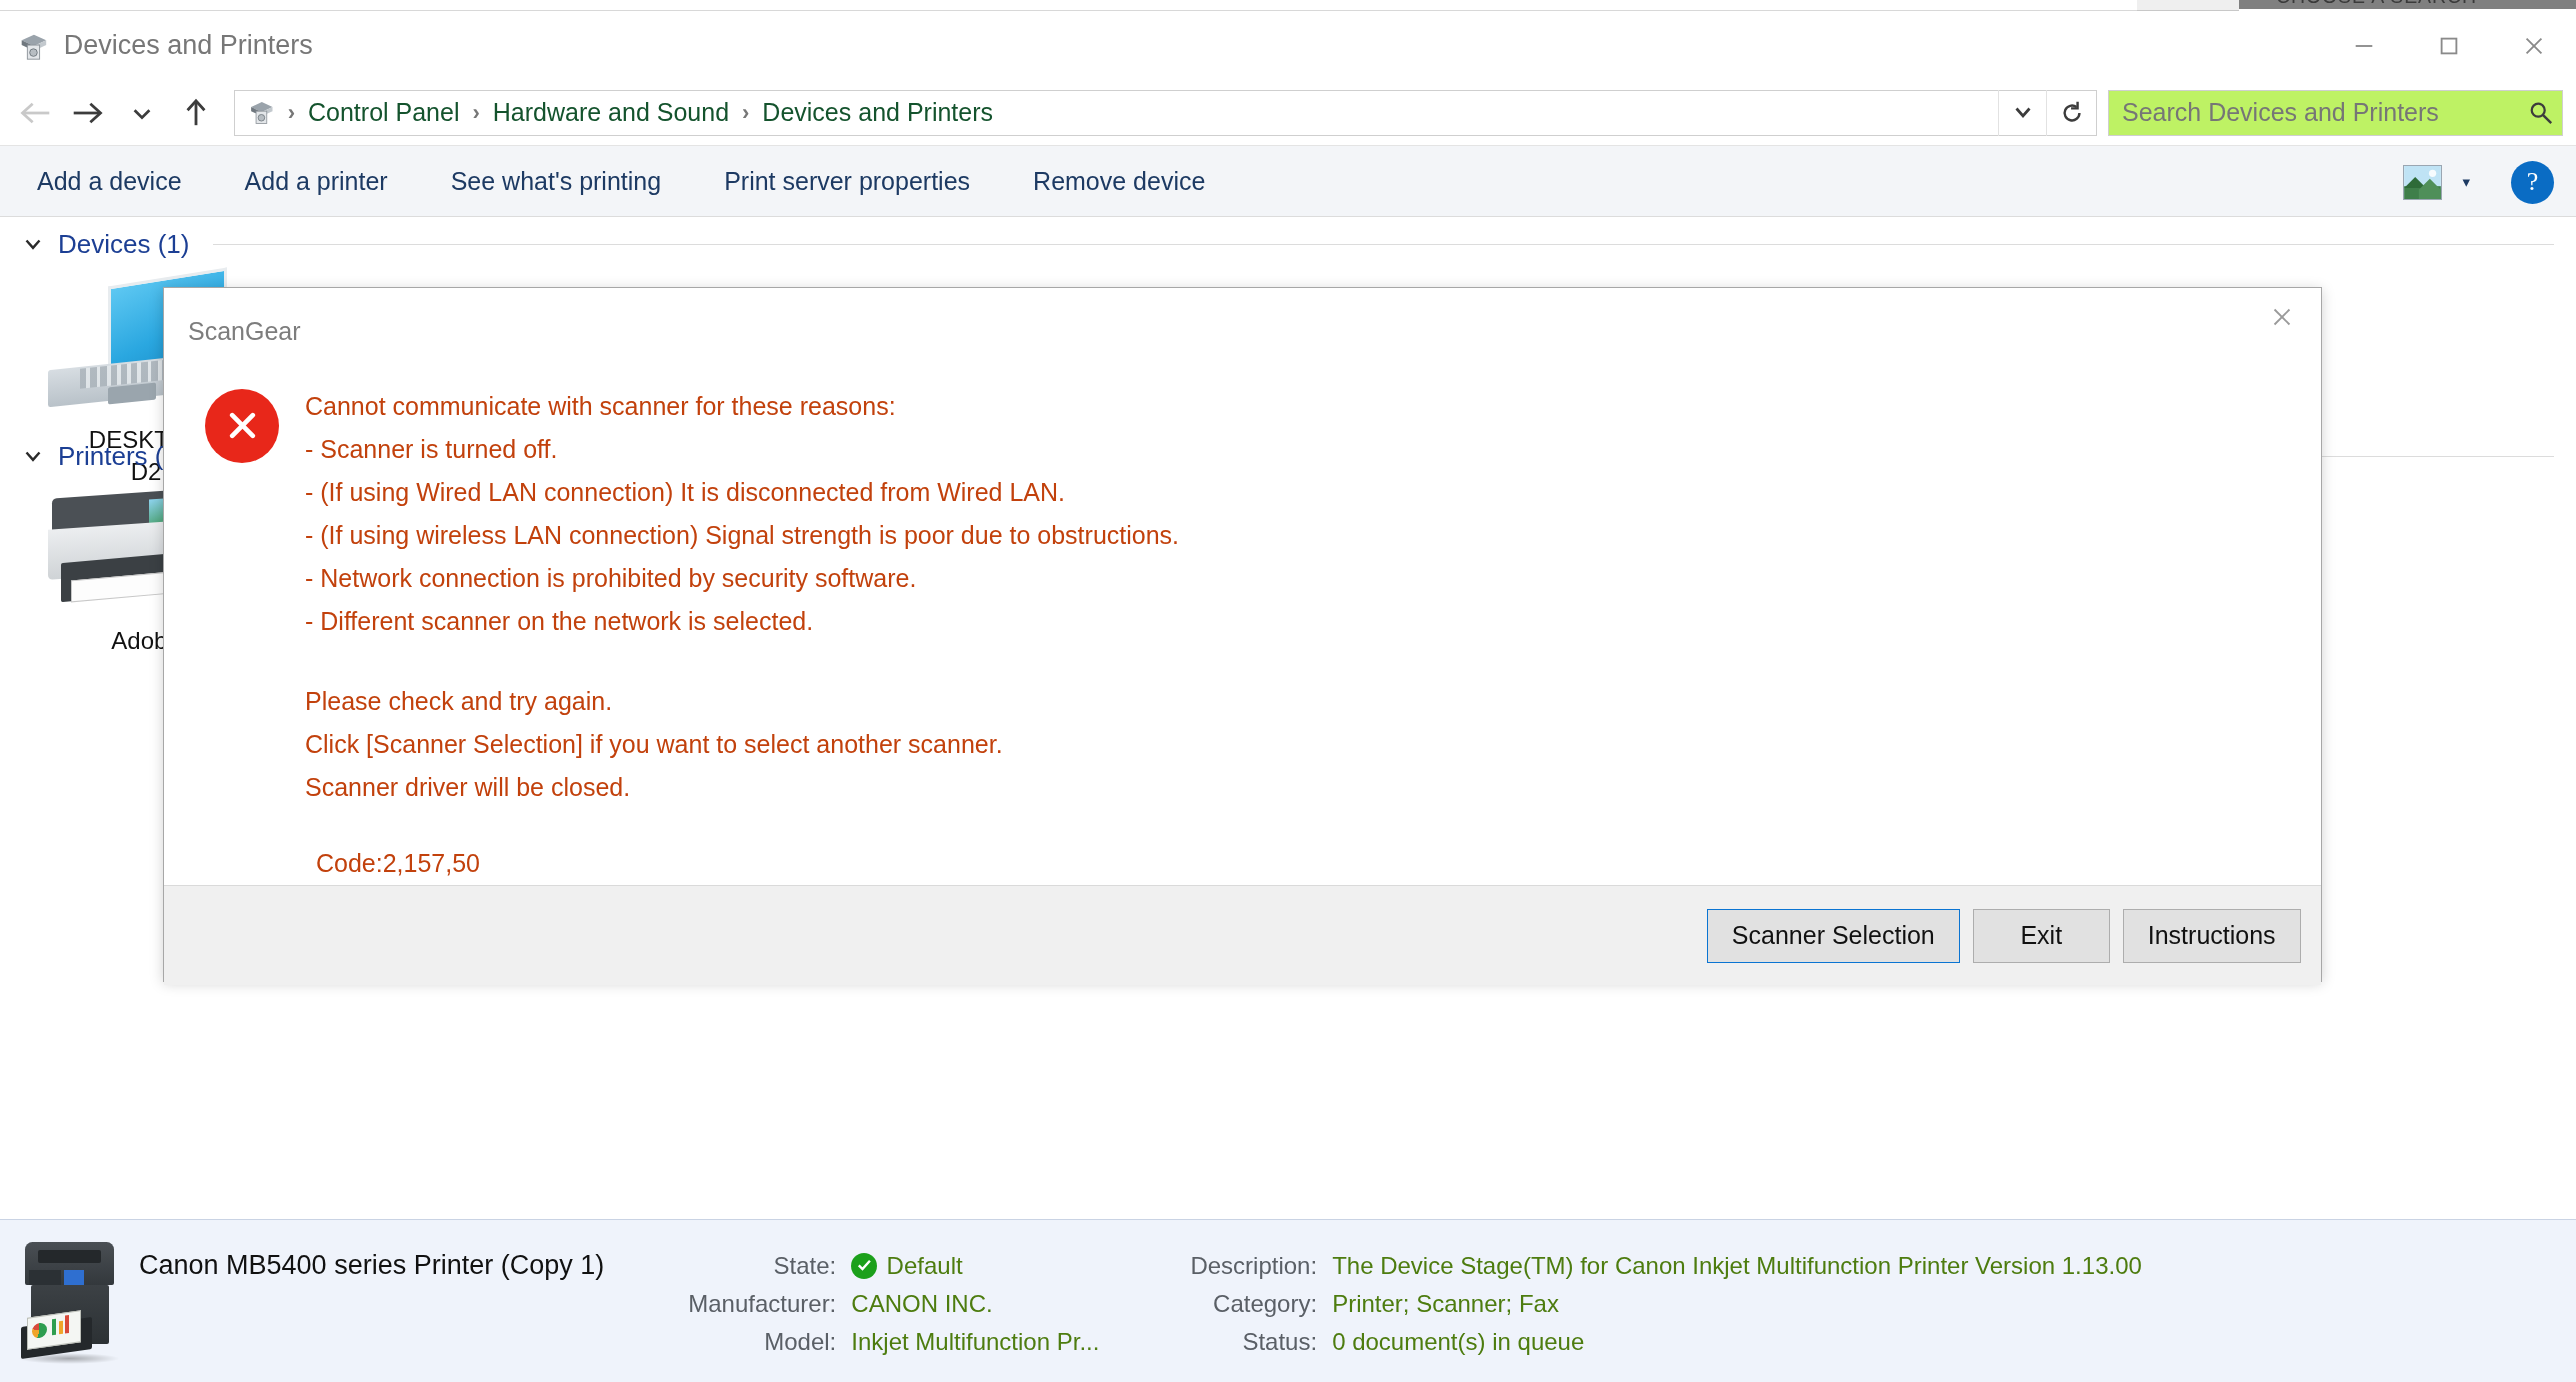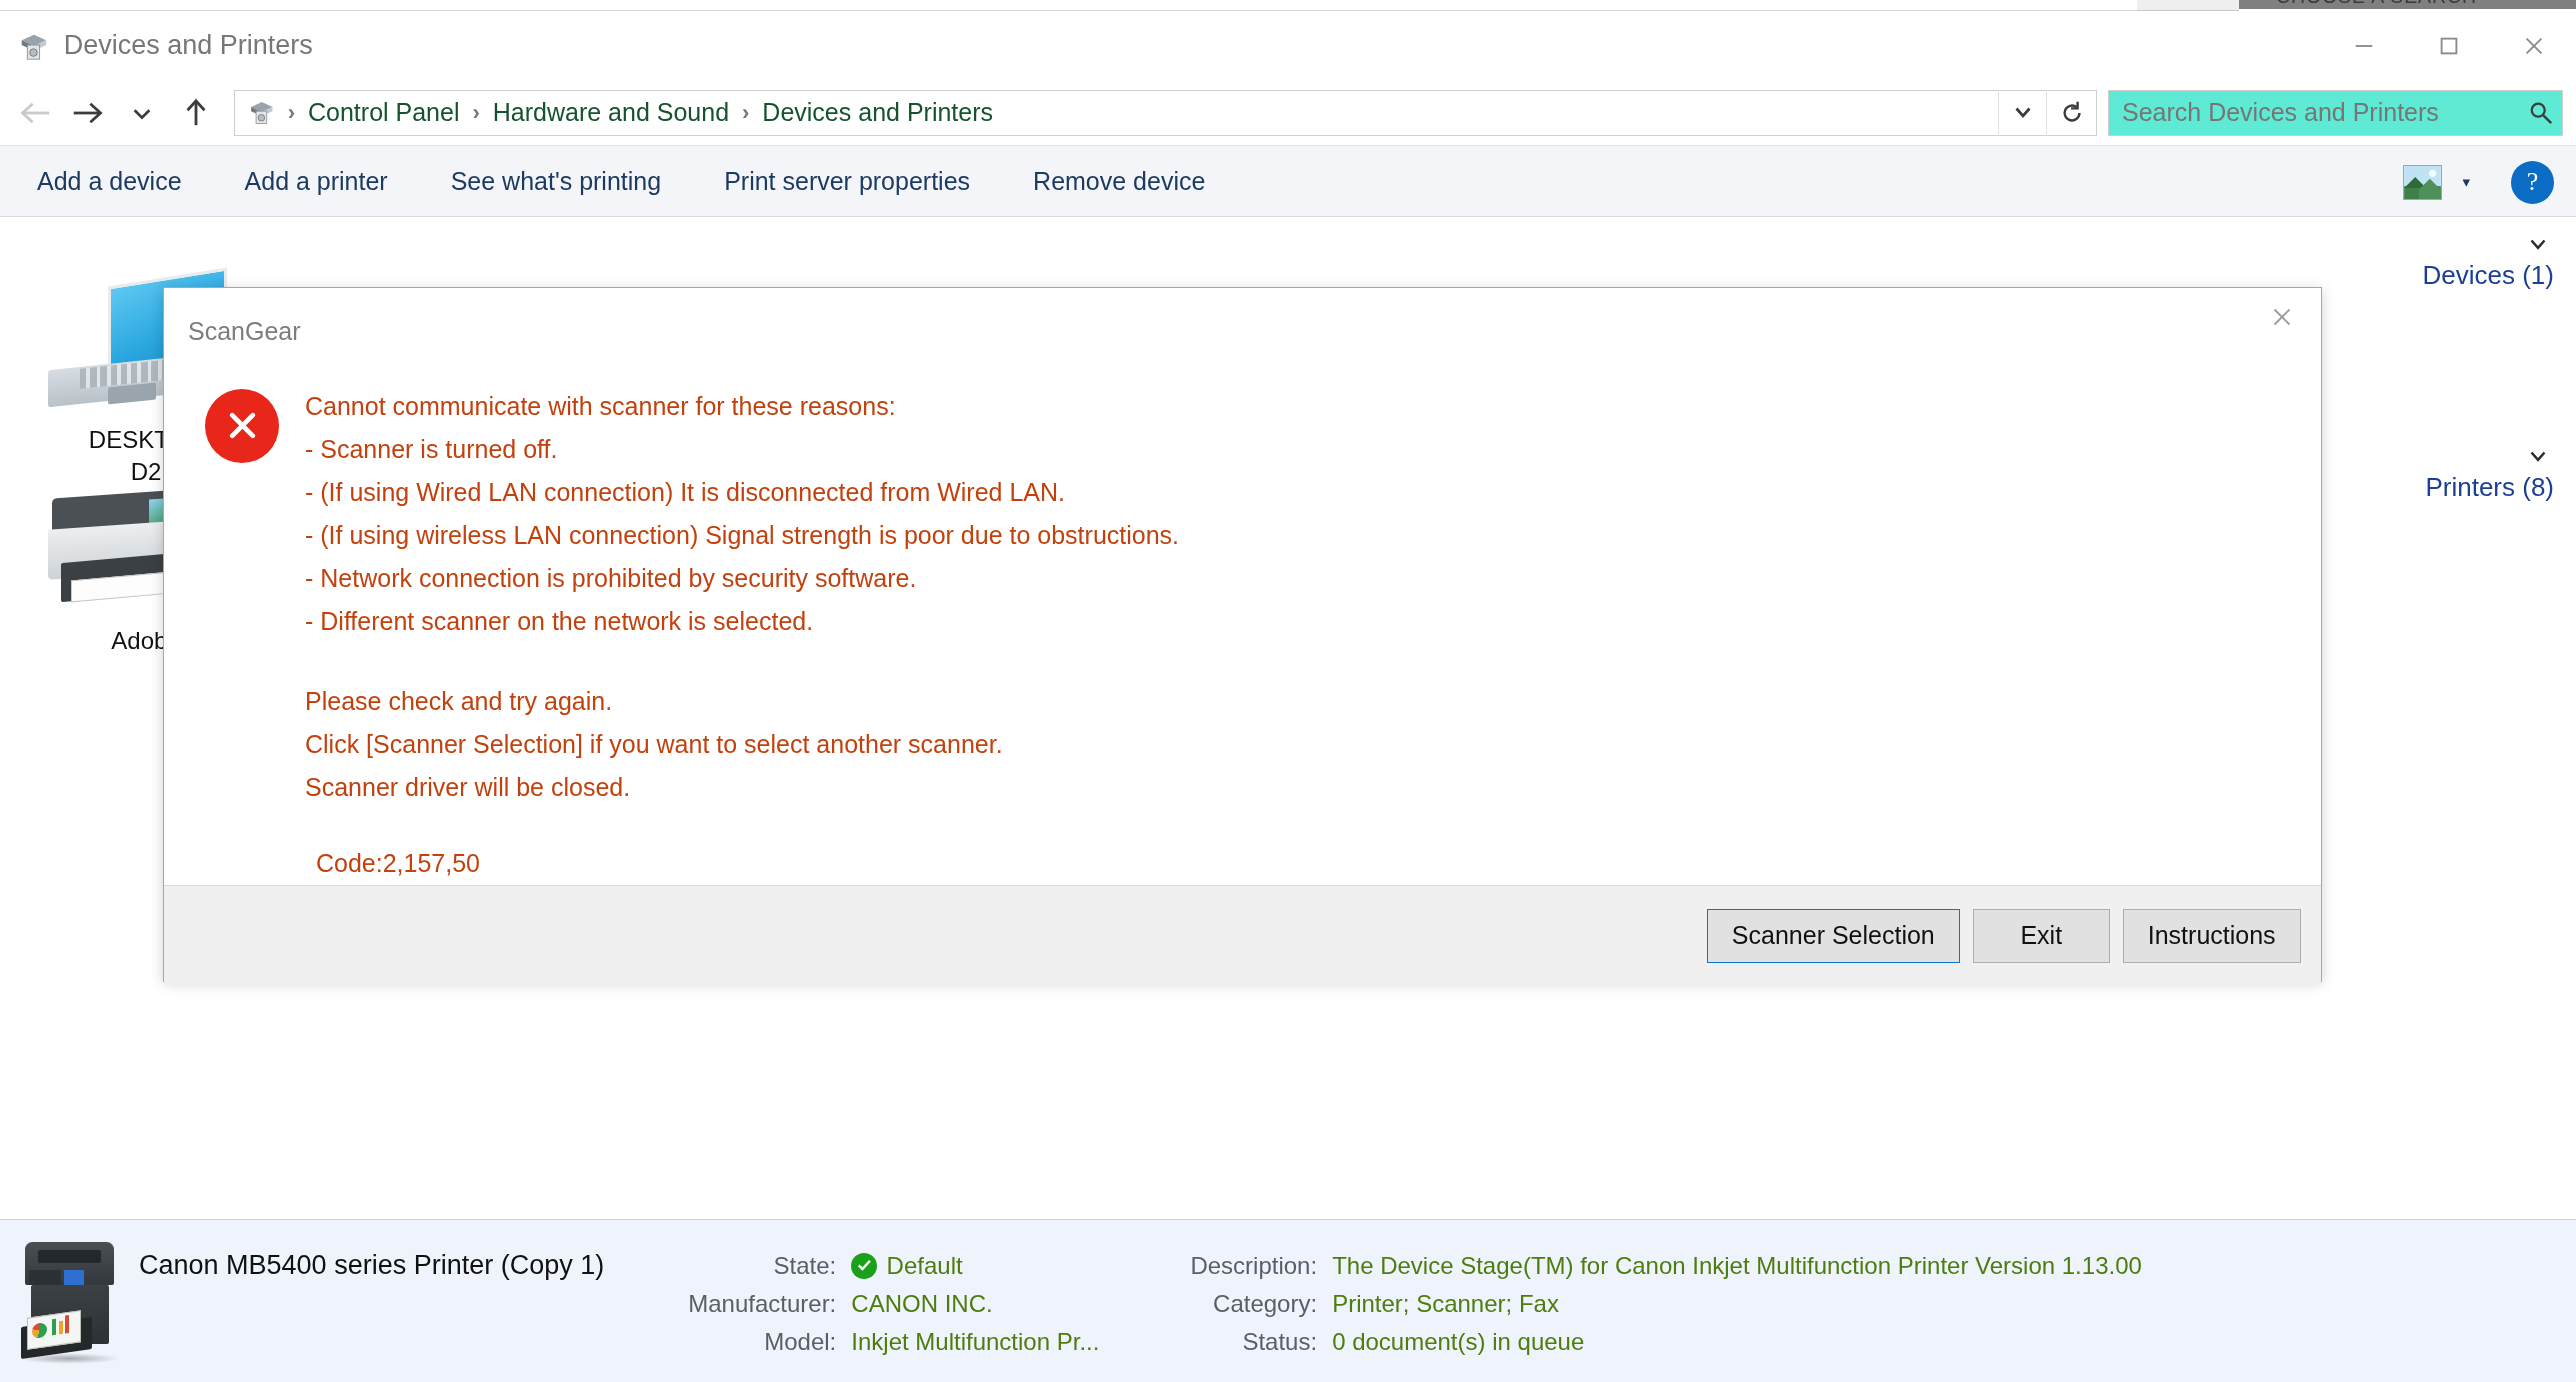--- a/index.html
+++ b/index.html
@@ -50,21 +50,21 @@
   }
   #crumb-icon { width: 32px; height: 30px; margin-left: 11px; position:relative; flex:0 0 auto;}
   .crumb { font-size: 25px; color: #14532d; white-space: nowrap; padding: 0 3.7px; }
   .crumb-sep { color:#777; font-size: 22px; padding: 0 9.3px; font-weight:bold; }
   #addr-chevron { width: 48px; height:46px; display:flex;align-items:center;justify-content:center;
      border-left:0.9px solid #e2e2e2; flex:0 0 auto;}
   #refresh-btn { width: 50px; height:46px; display:flex;align-items:center;justify-content:center;
      border-left:0.9px solid #e2e2e2; flex:0 0 auto;}
   #searchbox {
     width: 455px; height: 46px; border:0.9px solid #cfcfcf; margin-left: 11px;
-    display:flex; align-items:center; flex:0 0 auto; background:#5eead4;
+    display:flex; align-items:center; flex:0 0 auto; background:#bef264;
   }
   #searchbox .ph { font-size: 25px; color: #767676; margin-left: 13px; white-space:nowrap; flex:1 1 auto; overflow:hidden;}
   #search-icon { width:43px; display:flex; align-items:center; justify-content:center; color:#3a3a3a;}
 
   
   #cmdbar {
     height: 72px; background: #f3f5f8; border-top:0.9px solid #e4e4e4; border-bottom:0.9px solid #dcdcdc;
     display:flex; align-items:center; padding-left: 37px; flex:0 0 auto; position:relative;
   }
   .cmd { font-size: 25px; color: #1d3a63; margin-right: 63px; white-space:nowrap; }
@@ -73,21 +73,21 @@
   #view-caret { margin-left: 20.4px; color:#1d3a63; font-size: 15px; }
   #help-btn {
     margin-left: 41px; width: 43px; height:43px; border-radius:50%;
     background:#0a6cc4; color:#fff; font-size:26px; display:flex; align-items:center; justify-content:center;
     font-family:"Liberation Serif", serif;
   }
 
   
   #content { flex: 1 1 auto; position: relative; background:#fff; overflow:hidden; }
 
-  .group-header { position:absolute; display:flex; align-items:flex-end; left: 16.7px; right: 22px; flex-direction: column; }
+  .group-header { position:absolute; display:flex; align-items:center; left: 16.7px; right: 22px; }
   .group-chev { width: 32px; height: 32px; display:flex; align-items:center; justify-content:center; color:#2b2b2b;}
   .group-title { font-size: 26px; color:#1c3f94; margin-left: 9.3px; white-space:nowrap; }
   .group-rule { flex:1 1 auto; height:0.9px; background:#dcdcdc; margin-left: 24px; }
 
   .tile { position:absolute; text-align:center; width: 214px; }
   .tile-label { font-size: 24px; color:#111; line-height: 1.32; }
   .tile-label.sel { background:#d5d5d5; display:inline-block; padding: 0.9px 11px; }
 
   
   .laptop { position:relative; width: 214px; height: 149px; margin: 0 auto; }

